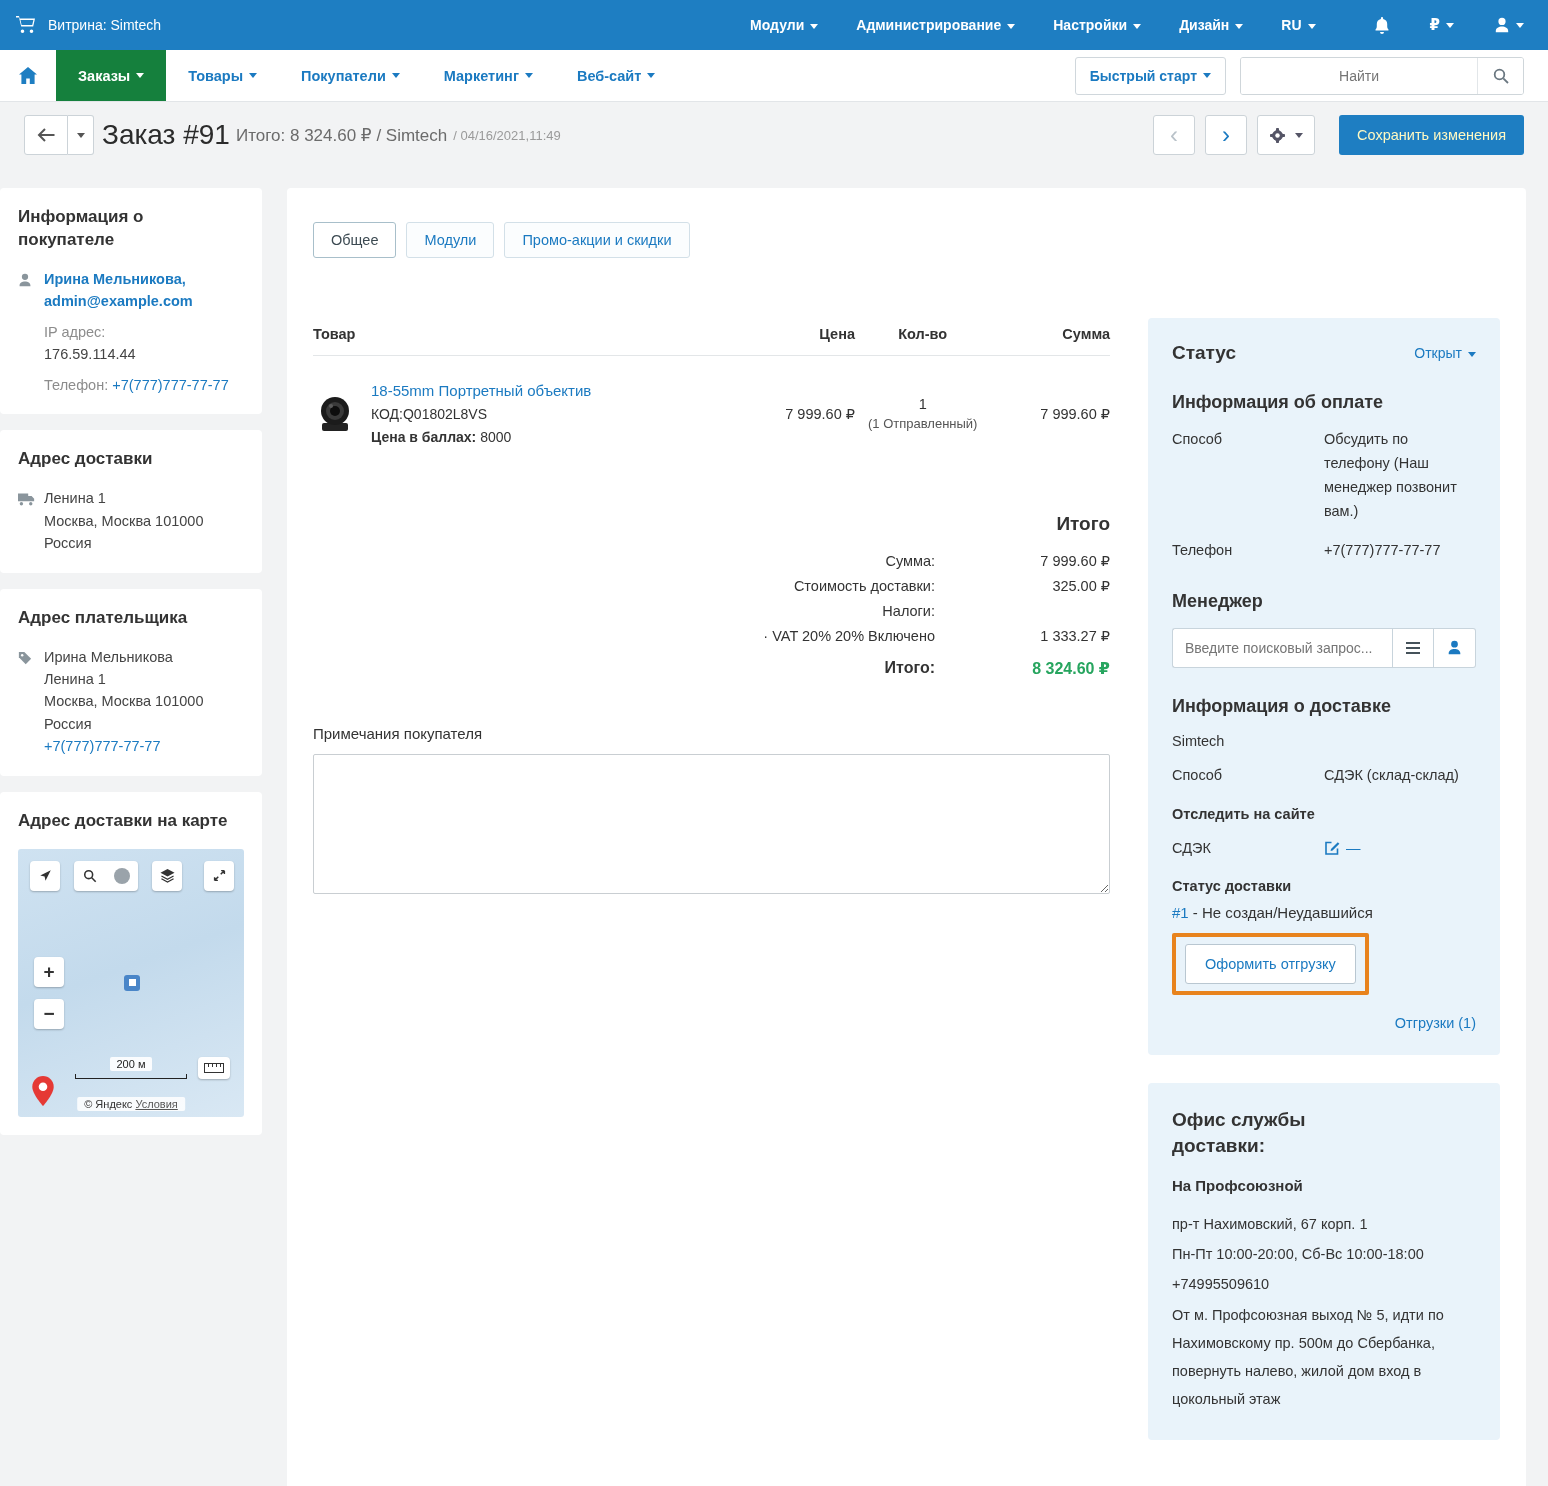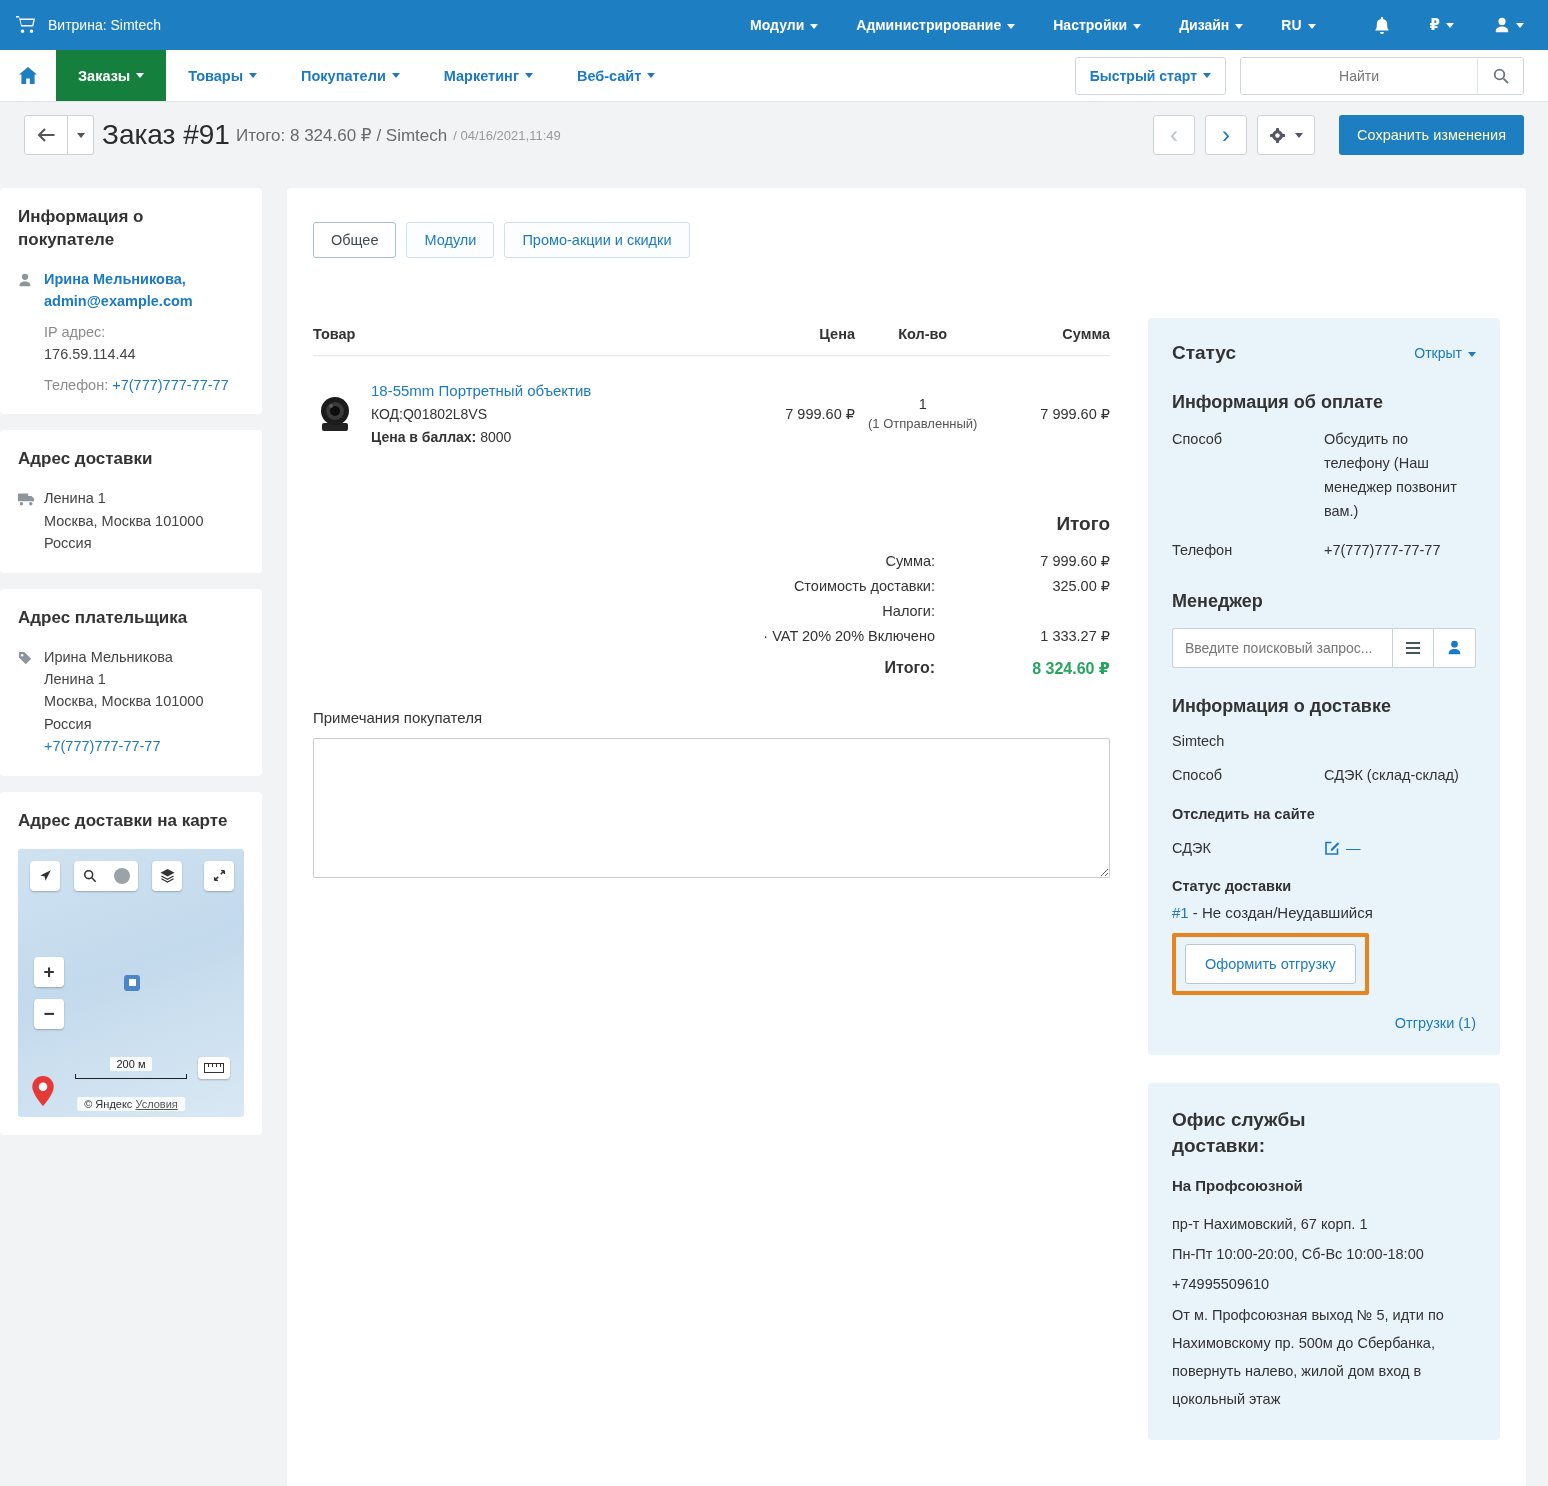--- a/index.html
+++ b/index.html
@@ -105,21 +105,21 @@
   .qty-note { font-size:13px; color:#555; margin-top:4px; }
 
   .totals { margin-top:42px; display:flex; flex-direction:column; align-items:flex-end; }
   .totals-title { font-size:19px; font-weight:700; color:#333; margin-bottom:18px; }
   .totals-row { display:flex; margin-bottom:9px; font-size:14.5px; color:#333; }
   .totals-row .t-label { text-align:right; }
   .totals-row .t-value { width:175px; text-align:right; }
   .totals-row.final { margin-top:6px; font-size:16px; font-weight:700; }
   .totals-row.final .t-value { color:#27a55f; }
 
-  .notes { display:flex; gap:34px; margin-top:22px; }
+  .notes { display:flex; gap:34px; margin-top:38px; }
   .note-col { flex:1; }
   .note-col label { display:block; font-size:15px; color:#333; margin-bottom:12px; }
   .note-col textarea { width:100%; height:140px; border:1px solid #c9ced2; border-radius:2px; resize:both; font-family:inherit; }
 
   
   .right-col { width:352px; flex-shrink:0; }
   .blue-panel { background:#e9f3fa; border-radius:4px; padding:24px; }
   .blue-panel h3 { font-size:18px; font-weight:700; color:#333; margin:0; }
   .panel-section { margin-top:28px; }
   .status-row { display:flex; align-items:center; justify-content:space-between; }

